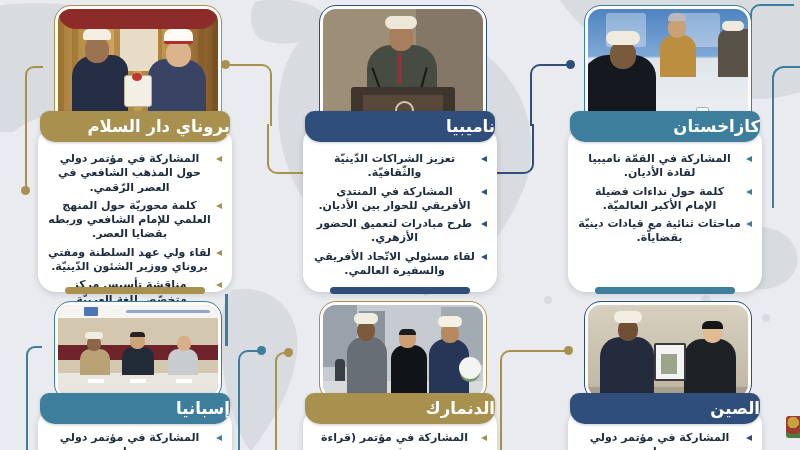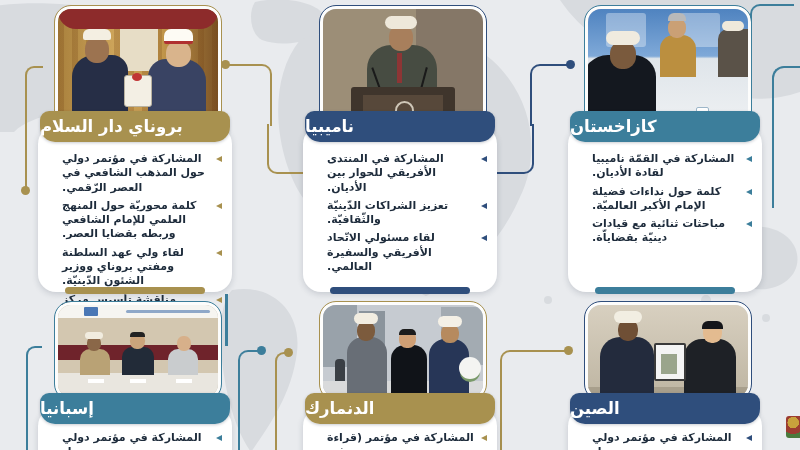--- a/index.html
+++ b/index.html
@@ -24,26 +24,26 @@
     border-radius:16px;border:3px solid #fdfdfc;outline:1.5px solid var(--ac);
     z-index:2;background:#cfd3d8;
   }
   .scene{position:absolute;inset:0;}
   .scene div{position:absolute;}
   .banner{
     position:absolute;left:2px;width:190px;height:31px;z-index:3;
     background:linear-gradient(180deg,var(--ac),var(--ac));
     border-radius:9px 9px 15px 15px;
     color:#ffffff;font-weight:700;font-size:16.5px;line-height:31px;
-    text-align:left;direction:rtl;
+    text-align:right;direction:rtl;
     box-shadow:0 1px 3px rgba(40,50,70,.25);
   }
   .bullets{
-    position:absolute;left:24px;right:10px;z-index:3;direction:rtl;
-    color:#1d2b3b;font-weight:700;font-size:11px;line-height:1.3;text-align:left;
+    position:absolute;left:10px;right:10px;z-index:3;direction:rtl;
+    color:#1d2b3b;font-weight:700;font-size:11px;line-height:1.3;text-align:center;
   }
   .b-line{display:flex;gap:5px;margin-bottom:4px;align-items:flex-start;}
   .tri{
     flex:0 0 auto;width:0;height:0;margin-top:4px;
     border-top:3.5px solid transparent;border-bottom:3.5px solid transparent;
     border-right:6px solid var(--ac);
   }
   .bar{
     position:absolute;left:27px;width:140px;height:7px;border-radius:4px;
     background:var(--ac);z-index:3;
@@ -154,25 +154,29 @@
       <div style="top:58px;left:100px;width:2px;height:22px;background:#1a1a1a;transform:rotate(15deg);"></div>
       <div style="bottom:0;left:28px;width:104px;height:46px;background:#3f352c;border-radius:3px 3px 0 0;"></div>
       <div style="bottom:5px;left:40px;width:80px;height:33px;background:#57483a;"></div>
       <div style="bottom:13px;left:72px;width:15px;height:15px;border:2px solid #cfc7b8;border-radius:50%;"></div>
     </div>
   </div>
   <div class="banner">ناميبيا</div>
   <div class="bullets">
     <div class="b-line">
         <span class="tri"></span>
+        <span>تعزيز الشراكات الدّينيّة والثّقافيّة.</span>
+      </div>
+    <div class="b-line">
+        <span class="tri"></span>
         <span>المشاركة في المنتدى الأفريقي للحوار بين الأديان.</span>
       </div>
     <div class="b-line">
         <span class="tri"></span>
-        <span>تعزيز الشراكات الدّينيّة والثّقافيّة.</span>
+        <span>طرح مبادرات لتعميق الحضور الأزهري.</span>
       </div>
     <div class="b-line">
         <span class="tri"></span>
         <span>لقاء مسئولي الاتّحاد الأفريقي والسفيرة العالمي.</span>
       </div>
   </div>
   <div class="bar"></div>
 </div>
 
 <div class="card top teal" style="left:568px;">

